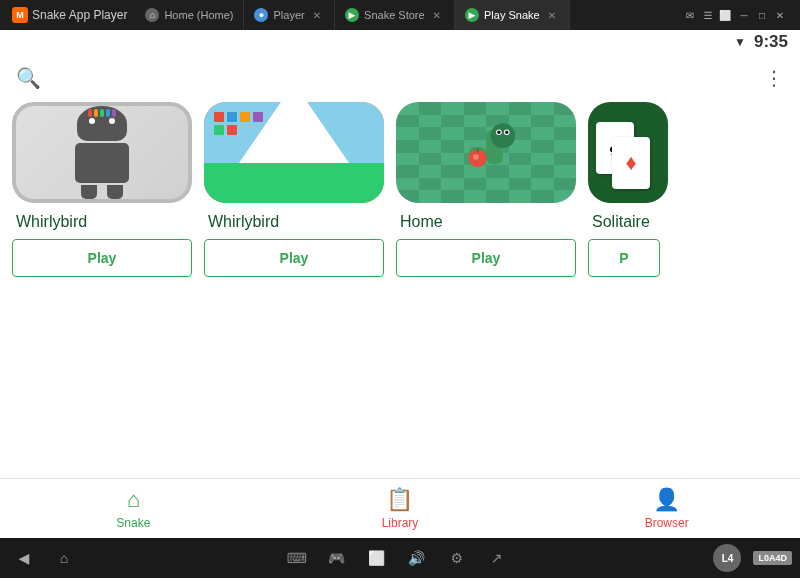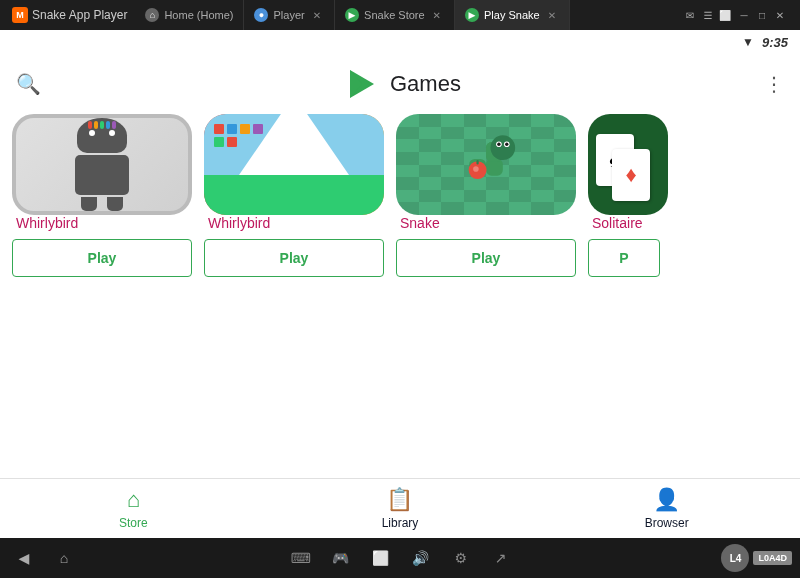--- a/index.html
+++ b/index.html
@@ -85,21 +85,21 @@
     .status-bar {
       height: 24px;
       background: #fff;
       display: flex;
       align-items: center;
       justify-content: flex-end;
       padding: 0 12px;
       gap: 8px;
     }
     .wifi-icon { font-size: 12px; color: #333; }
-    .time { font-size: 13px; font-weight: 600; color: #333; font-style: italic; }
+    .time { font-size: 17px; font-weight: 600; color: #333; }
 
     
     .main-area {
       background: #fff;
       height: calc(578px - 30px - 24px - 60px - 40px);
       overflow: hidden;
     }
 
     
     .top-bar {
@@ -145,23 +145,24 @@
       align-items: flex-start;
     }
     .game-icon {
       width: 180px;
       height: 180px;
       border-radius: 22px;
       overflow: hidden;
       position: relative;
     }
     .game-name {
-      font-size: 14px;
+      margin-top: 10px;
+      font-size: 16px;
       font-weight: 400;
-      color: #be185d;
+      color: #14532d;
       padding: 0 4px;
     }
     .play-btn {
       margin-top: 8px;
       width: 100%;
       padding: 10px 0;
       border: 1px solid #34a853;
       border-radius: 4px;
       background: #fff;
       color: #34a853;
@@ -300,21 +301,21 @@
       flex: 1;
       display: flex;
       flex-direction: column;
       align-items: center;
       justify-content: center;
       gap: 3px;
       cursor: pointer;
     }
     .nav-icon { font-size: 22px; color: #555; }
     .nav-icon.active { color: #34a853; }
-    .nav-label { font-size: 12px; color: #0f172a; }
+    .nav-label { font-size: 12px; color: #ef4444; }
     .nav-label.active { color: #34a853; font-weight: 500; }
 
     
     .taskbar {
       height: 40px;
       background: #1a1a1a;
       display: flex;
       align-items: center;
       padding: 0 8px;
       gap: 8px;
@@ -330,21 +331,21 @@
       align-items: center;
       justify-content: center;
       gap: 12px;
     }
     .taskbar-tool {
       width: 28px; height: 28px;
       display: flex; align-items: center; justify-content: center;
       color: #888; font-size: 14px; cursor: pointer;
     }
     .taskbar-right {
-      display: flex; align-items: center; gap: 4px; justify-content: space-between;
+      display: flex; align-items: center; gap: 12px; justify-content: space-between;
     }
     .load4-badge {
       background: #888;
       color: white;
       font-size: 9px;
       padding: 2px 5px;
       border-radius: 2px;
       font-weight: bold;
     }
     .watermark-circle {
@@ -400,28 +401,20 @@
 
 <div class="status-bar">
   <span class="wifi-icon">▼</span>
   <span class="time">9:35</span>
 </div>
 
 <div class="main-area">
 
   <div class="top-bar">
     <div class="search-icon-btn">🔍</div>
-    <div class="page-title">
-
-      <svg class="play-games-icon" viewBox="0 0 36 36" xmlns="http://www.w3.org/2000/svg">
-        <polygon points="6,4 30,18 6,32" fill="#34a853"></polygon>
-        <polygon points="6,4 18,18 6,32" fill="#34a853" opacity="0.5"></polygon>
-      </svg>
-      <span>Games</span>
-    </div>
     <div class="more-icon">⋮</div>
   </div>
 
   <div class="games-grid">
 
     <div class="game-card">
       <div class="game-icon icon-whirlybird">
         <div class="android-robot">
           <div class="robot-head">
             <div class="robot-head-colorful">
@@ -542,42 +535,42 @@
           <circle cx="113" cy="54" r="5" fill="white"></circle>
           <circle cx="127" cy="54" r="5" fill="white"></circle>
           <circle cx="113" cy="54" r="3" fill="#1a1a1a"></circle>
           <circle cx="127" cy="54" r="3" fill="#1a1a1a"></circle>
 
           <circle cx="75" cy="100" r="16" fill="#e74c3c"></circle>
           <circle cx="72" cy="98" r="5" fill="rgba(255,255,255,0.3)"></circle>
           <rect x="73" y="82" width="4" height="8" rx="2" fill="#2e7d4f"></rect>
         </svg>
       </div>
-      <span class="game-name">Snake</span>
+      <span class="game-name">Home</span>
       <button class="play-btn">Play</button>
     </div>
 
     <div class="game-card" style="flex: 0 0 80px; overflow: hidden;">
       <div class="game-icon icon-solitaire" style="width:80px;">
 
         <div style="position:absolute; top:20px; left:8px; width:38px; height:52px; background:white; border-radius:4px; display:flex; align-items:center; justify-content:center; font-size:22px; box-shadow:1px 1px 3px rgba(0,0,0,0.3);">♠</div>
 
         <div style="position:absolute; top:35px; left:24px; width:38px; height:52px; background:white; border-radius:4px; display:flex; align-items:center; justify-content:center; font-size:22px; color:#e74c3c; box-shadow:1px 1px 3px rgba(0,0,0,0.3);">♦</div>
       </div>
       <span class="game-name">Solitaire</span>
       <button class="play-btn" style="width:72px;">P</button>
     </div>
 
   </div>
 </div>
 
 <div class="bottom-nav">
   <div class="nav-item">
     <span class="nav-icon active">⌂</span>
-    <span class="nav-label active">Store</span>
+    <span class="nav-label active">Snake</span>
   </div>
   <div class="nav-item">
     <span class="nav-icon">📋</span>
     <span class="nav-label">Library</span>
   </div>
   <div class="nav-item">
     <span class="nav-icon">👤</span>
     <span class="nav-label">Browser</span>
   </div>
 </div>

